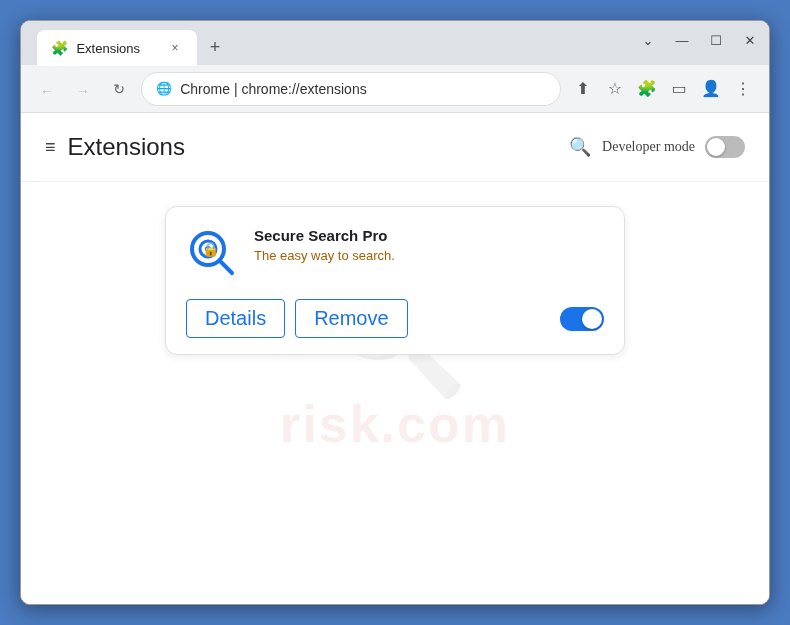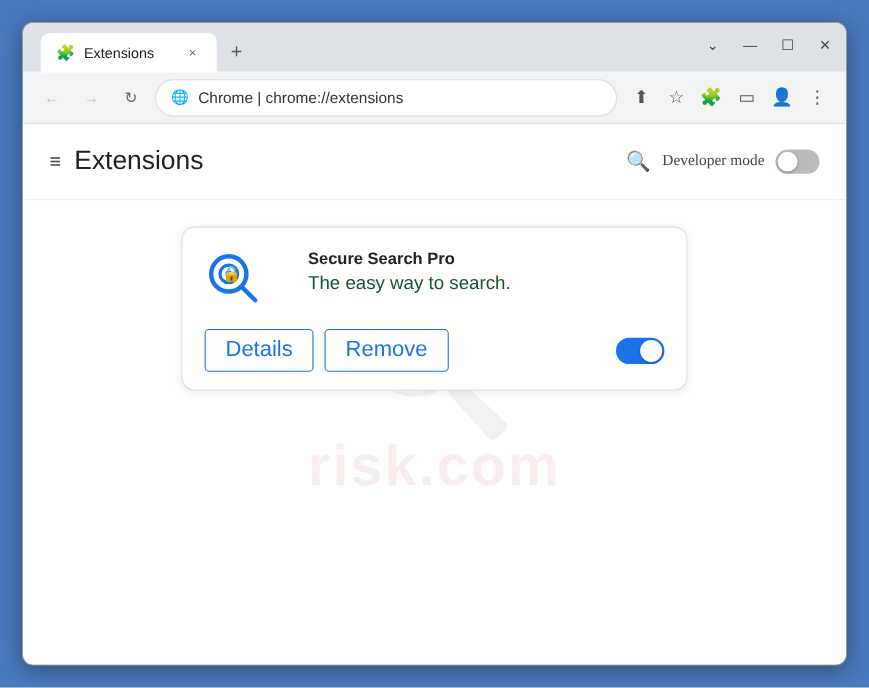--- a/index.html
+++ b/index.html
@@ -282,31 +282,30 @@
       width: 52px;
       height: 52px;
       flex-shrink: 0;
     }
     .ext-icon svg {
       width: 52px;
       height: 52px;
     }
     .ext-info {
       flex: 1;
-      margin-left: 26px;
     }
     .ext-name {
       font-size: 15px;
       font-weight: 600;
       color: #202124;
       margin-bottom: 4px;
     }
     .ext-desc {
-      font-size: 17px;
-      color: #14532d;
+      font-size: 13px;
+      color: #a16207;
     }
     .ext-card-bottom {
       display: flex;
       align-items: center;
       gap: 10px;
     }
     .ext-btn {
       border: 1px solid #1a73e8;
       background: transparent;
       color: #1a73e8;

